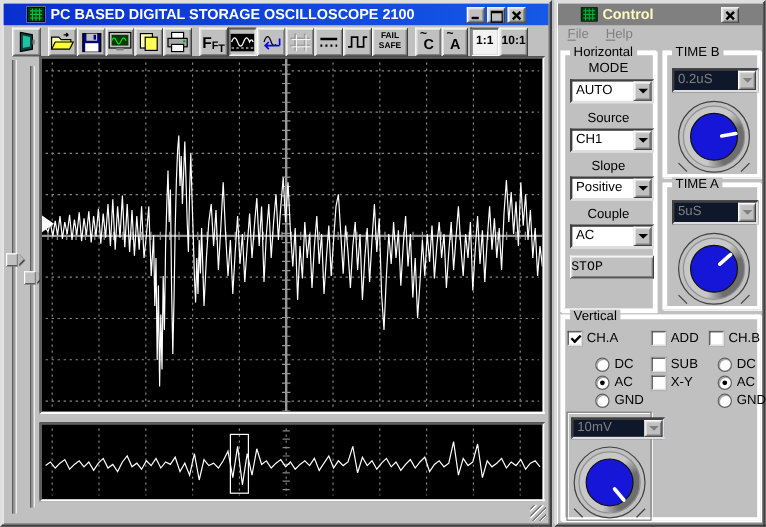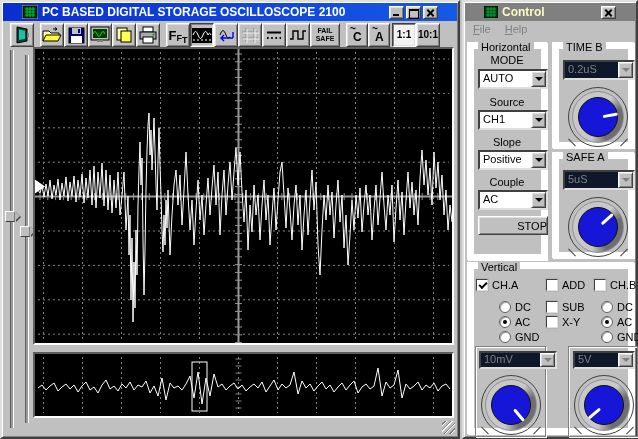--- a/index.html
+++ b/index.html
@@ -55,39 +55,39 @@
   .screen { position:absolute; background:var(--scope-bg); border:2px solid;
     border-color:#5e5e5e #fff #fff #5e5e5e; }
   .screen svg { position:absolute; left:0; top:0; }
 
   .grip { position:absolute; right:3px; bottom:3px; width:13px; height:13px;
     background:repeating-linear-gradient(135deg,#c0c0c0 0 2px,#808080 2px 3px,#fff 3px 4px); }
 
   .menubar { position:absolute; left:1px; top:21px; height:16px; display:flex; gap:14px; padding-left:8px; }
   .menu-item { color:#808080; }
 
-  .group { position:absolute; border:6px solid #ffffff;
+  .group { position:absolute; border:3px solid #ffffff;
     box-shadow: inset 1px 1px 0 #fff, 1px 1px 0 #fff; }
   .group-label { position:absolute; top:-7px; left:5px; background:#c0c0c0; padding:0 3px; }
 
   .hlab { position:absolute; left:0; right:0; text-align:center; }
   .combo { position:absolute; height:20px; background:#fff; border:2px solid;
     border-color:#404040 #dfdfdf #dfdfdf #404040; }
   .combo-text { position:absolute; left:3px; top:1px; font-size:11px; }
   .combo-btn { position:absolute; right:0; top:0; bottom:0; width:15px; background:#c0c0c0;
     border:1px solid; border-color:#fff #404040 #404040 #fff;
     box-shadow: inset 1px 1px 0 #dfdfdf, inset -1px -1px 0 #808080;
     display:flex; align-items:center; justify-content:center; }
   .combo-arrow { width:0; height:0; border-left:4px solid transparent;
     border-right:4px solid transparent; border-top:4px solid #000; }
   .combo.disabled { background:#0f172a; }
   .combo.disabled .combo-text { color:#808080; }
   .combo.disabled .combo-arrow { border-top-color:#808080; }
 
-  .pbtn { position:absolute; display:flex; align-items:center; justify-content:flex-end; font-size:11px; }
+  .pbtn { position:absolute; display:flex; align-items:center; justify-content:flex-start; font-size:11px;font-family:Liberation Mono, monospace; }
 
   .cb { position:absolute; width:12px; height:12px; background:#fff; border:1px solid;
     border-color:#404040 #dfdfdf #dfdfdf #404040; box-shadow:0 0 0 1px #80808033; }
   .cb.checked::after { content:""; position:absolute; left:2px; top:2px; width:6px; height:3px;
     border-left:2px solid #000; border-bottom:2px solid #000; transform:rotate(-45deg); }
   .rb { position:absolute; width:12px; height:12px; border-radius:50%; background:#fff;
     border:1px solid #606060; box-shadow: inset 1px 1px 0 #a8a8a8; }
   .rb.checked::after { content:""; position:absolute; left:3px; top:3px; width:4px; height:4px;
     border-radius:50%; background:#000; }
   .slab { position:absolute; white-space:nowrap; }
@@ -443,21 +443,21 @@
     <div class="knob" style="left:13px; top:42px;">
       <i class="leg l"></i>
         <i class="leg r"></i>
       <span class="ring"></span>
       <span class="face"></span>
       <span class="ind" style="transform: rotate(-10deg) translateX(5px);"></span>
     </div>
   </div>
 
   <div class="group" style="left:88px; top:150px; width:82px; height:106px;">
-    <span class="group-label">SAFE A</span>
+    <span class="group-label">TIME A</span>
     <div class="combo disabled" style="left:5px; top:12px; width:72px;">
       <span class="combo-text">5uS</span>
       <span class="combo-btn">
           <span class="combo-arrow"></span>
         </span>
     </div>
     <div class="knob" style="left:13px; top:42px;">
       <i class="leg l"></i>
         <i class="leg r"></i>
       <span class="ring"></span>
@@ -504,29 +504,14 @@
       </div>
       <div class="knob" style="left:8px; top:31px;">
         <i class="leg l"></i>
           <i class="leg r"></i>
         <span class="ring"></span>
         <span class="face"></span>
         <span class="ind" style="transform: rotate(50deg) translateX(5px);"></span>
       </div>
     </div>
 
-    <div class="panel" style="left:95px; top:78px; width:70px; height:91px;">
-      <div class="combo disabled" style="left:4px; top:4px; width:62px; height:18px;">
-        <span class="combo-text" style="top:0;">5V</span>
-        <span class="combo-btn">
-            <span class="combo-arrow"></span>
-          </span>
-      </div>
-      <div class="knob" style="left:8px; top:31px;">
-        <i class="leg l"></i>
-          <i class="leg r"></i>
-        <span class="ring"></span>
-        <span class="face"></span>
-        <span class="ind" style="transform: rotate(140deg) translateX(5px);"></span>
-      </div>
-    </div>
   </div>
 </div>
 
 </body></html>

